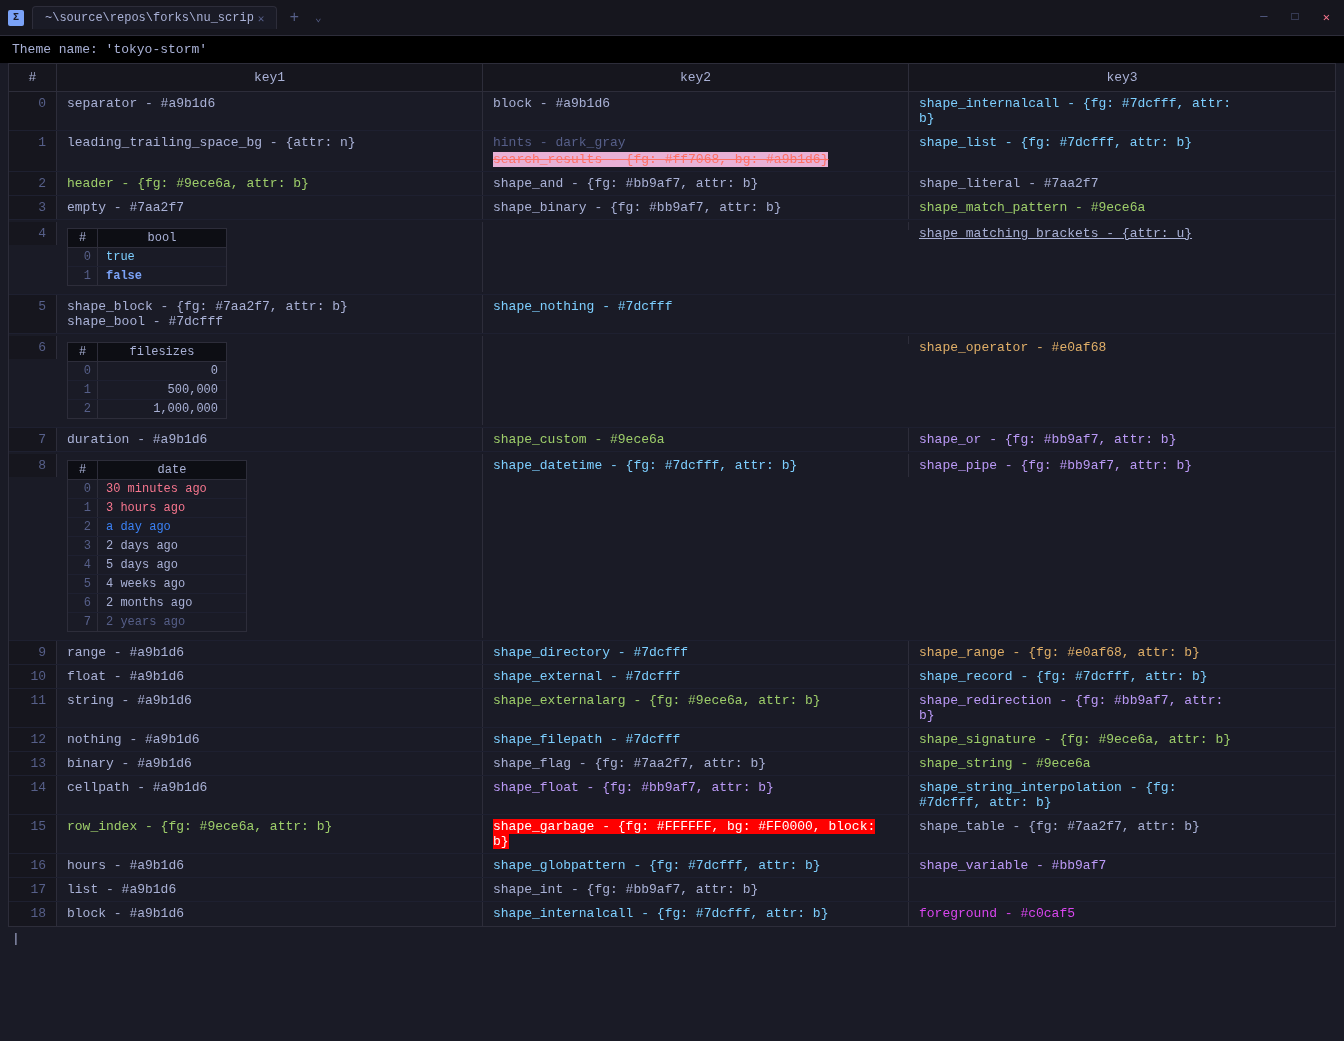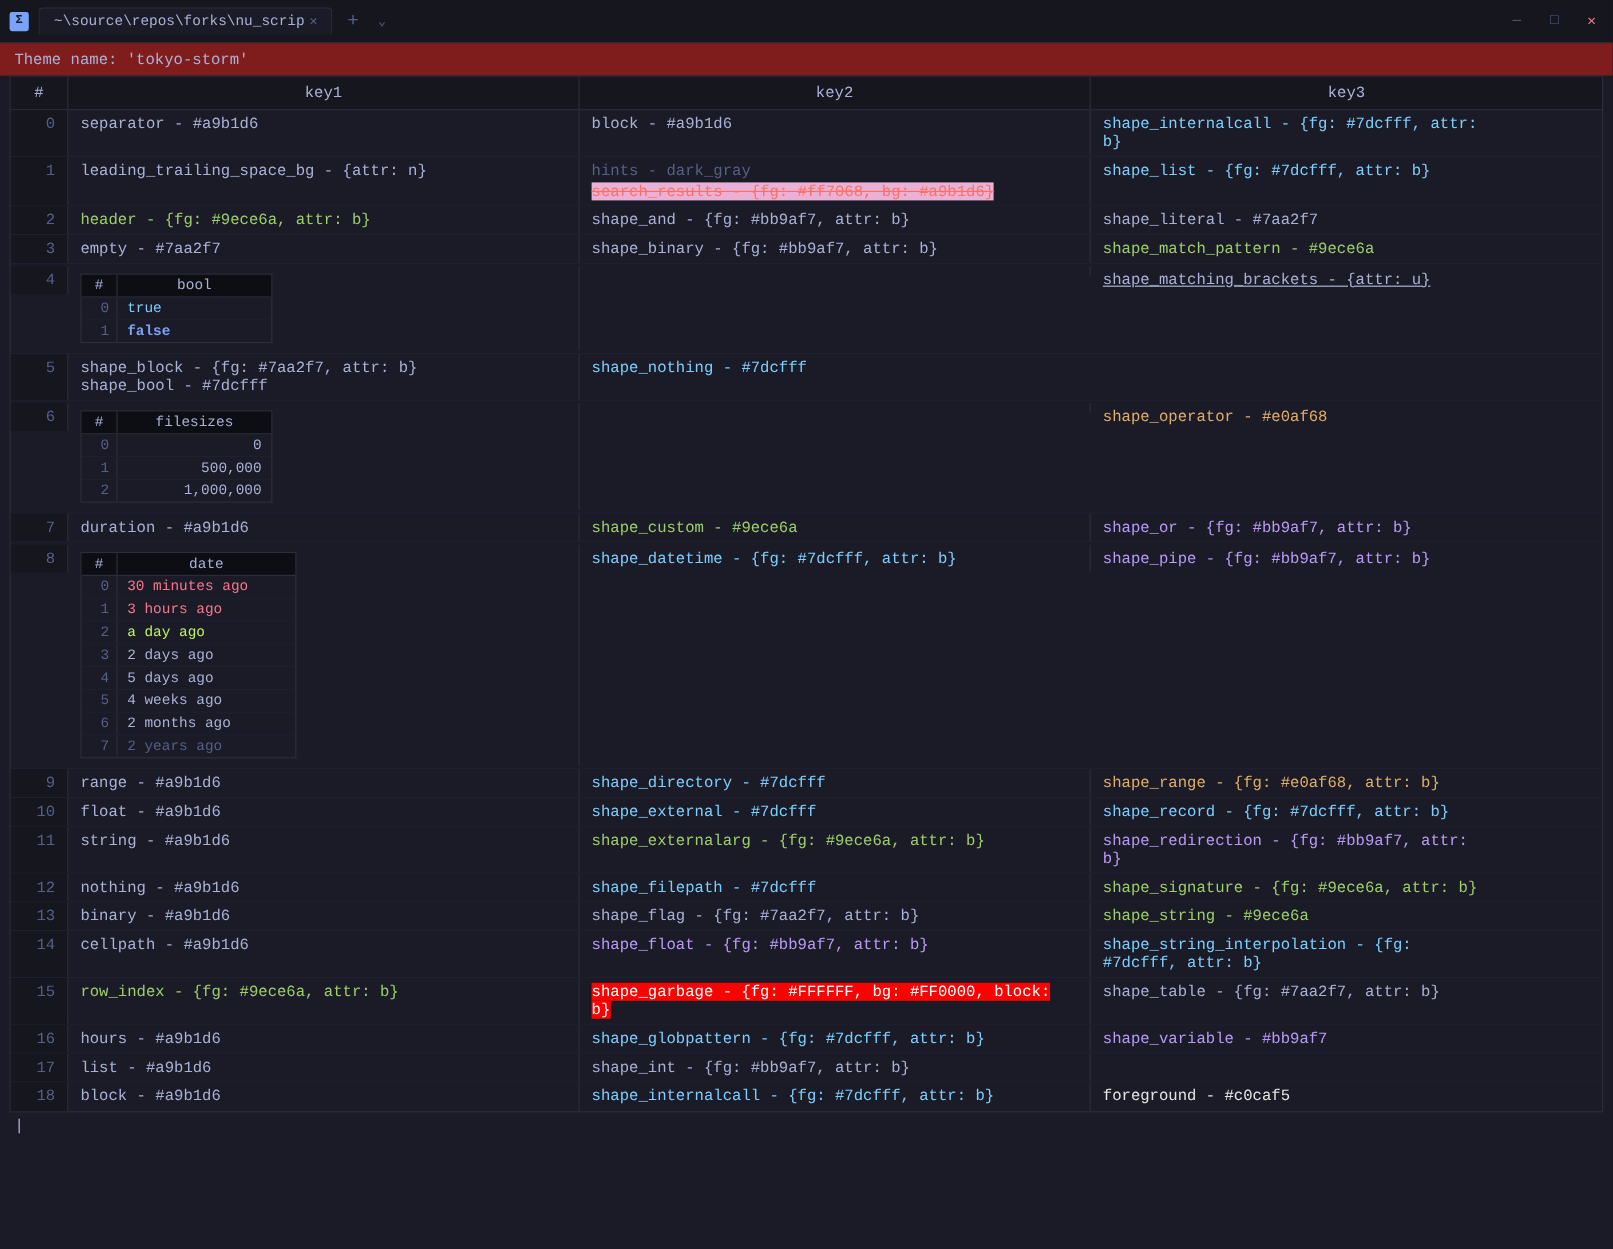--- a/index.html
+++ b/index.html
@@ -46,21 +46,21 @@
     .win-controls {
       margin-left: auto;
       display: flex; gap: 12px;
     }
     .win-btn { color: #565f89; font-size: 12px; cursor: pointer; padding: 2px 6px; }
     .win-btn:last-child { color: #f7768e; }
     .theme-line {
       padding: 6px 12px;
       color: #a9b1d6;
       font-size: 13px;
-      background: #7f1d1d;
+      background: #000000;
     }
     .table-wrapper {
       border: 1px solid #2d2d3a;
       margin: 0 8px;
     }
     .table-header {
       display: grid;
       grid-template-columns: 48px 1fr 1fr 1fr;
       background: #16161e;
       border-bottom: 1px solid #2d2d3a;
@@ -294,21 +294,21 @@
         <div class="inner-row">
           <div class="inner-num">0</div>
           <div class="inner-val" style="color:#f7768e;">30 minutes ago</div>
         </div>
         <div class="inner-row">
           <div class="inner-num">1</div>
           <div class="inner-val" style="color:#f7768e;">3 hours ago</div>
         </div>
         <div class="inner-row">
           <div class="inner-num">2</div>
-          <div class="inner-val" style="color:#bef264;">a day ago</div>
+          <div class="inner-val" style="color:#3b82f6;">a day ago</div>
         </div>
         <div class="inner-row">
           <div class="inner-num">3</div>
           <div class="inner-val" style="color:#a9b1d6;">2 days ago</div>
         </div>
         <div class="inner-row">
           <div class="inner-num">4</div>
           <div class="inner-val" style="color:#a9b1d6;">5 days ago</div>
         </div>
         <div class="inner-row">
@@ -401,20 +401,20 @@
     <div class="row-num">17</div>
     <div class="cell"><span class="c-gray">list - #a9b1d6</span></div>
     <div class="cell"><span class="c-gray">shape_int - {fg: #bb9af7, attr: b}</span></div>
     <div class="cell"></div>
   </div>
 
   <div class="data-row">
     <div class="row-num">18</div>
     <div class="cell"><span class="c-gray">block - #a9b1d6</span></div>
     <div class="cell"><span class="c-cyan">shape_internalcall - {fg: #7dcfff, attr: b}</span></div>
-    <div class="cell"><span style="color:#e5e5e5;">foreground - #c0caf5</span></div>
+    <div class="cell"><span style="color:#d946ef;">foreground - #c0caf5</span></div>
   </div>
 
 </div>
 
 <div style="padding: 4px 12px; color: #a9b1d6;">
   <span>|</span>
 </div>
 
 </body></html>

